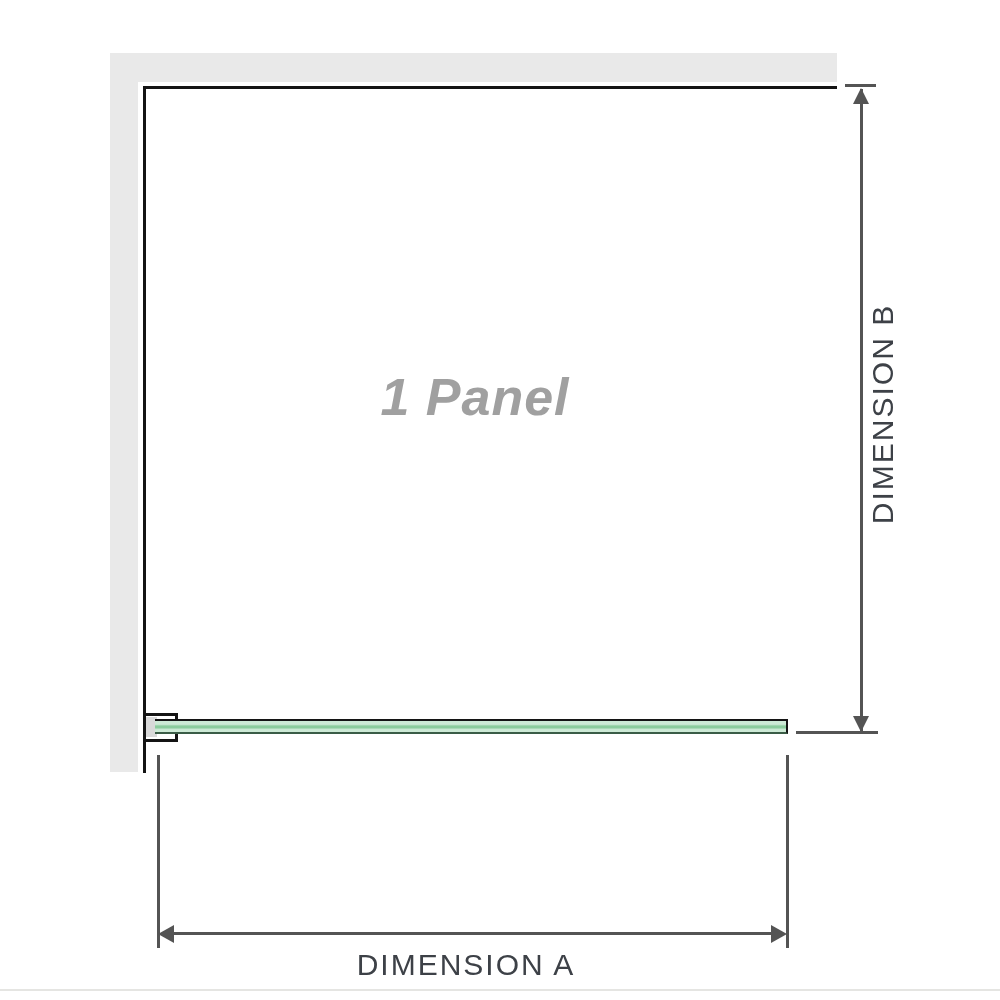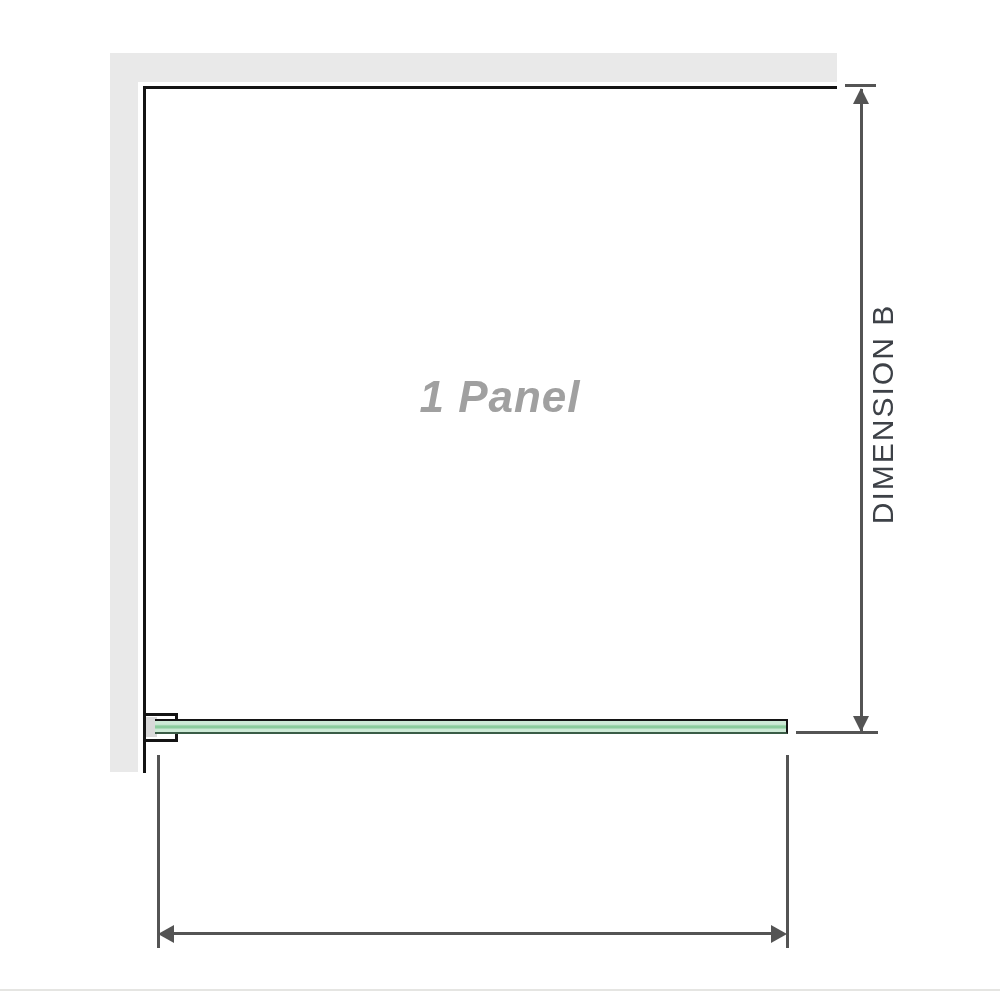--- a/index.html
+++ b/index.html
@@ -28,22 +28,22 @@
   
   .wall-top{left:110px;top:53px;width:727px;height:29px;background:var(--wall-fill);}
   .wall-left{left:110px;top:53px;width:28px;height:719px;background:var(--wall-fill);}
 
   
   .line-top{left:143px;top:86px;width:694px;height:2.5px;background:var(--outline);}
   .line-left{left:143px;top:86px;width:2.5px;height:687px;background:var(--outline);}
 
   
   .panel-label{
-    left:500px;top:397px;transform:translate(-50%,-50%);
-    font-size:44px;font-style:italic;font-weight:600;
+    left:475px;top:397px;transform:translate(-50%,-50%);
+    font-size:52px;font-style:italic;font-weight:600;
     color:var(--panel-text);letter-spacing:1px;white-space:nowrap;
   }
 
   
   .bracket{
     left:143px;top:713px;width:35px;height:29px;
     box-sizing:border-box;border:3px solid var(--outline);
     background:#fff;z-index:3;
   }
   .bracket-insert{left:0;top:1px;width:11px;height:20px;background:var(--bracket-insert);}
@@ -117,16 +117,17 @@
   <div class="abs dim dimb-line"></div>
   <div class="abs tri up dimb-arrow-top"></div>
   <div class="abs tri down dimb-arrow-bottom"></div>
   <div class="abs dimb-label">DIMENSION B</div>
 
   <div class="abs dim dima-ext-left"></div>
   <div class="abs dim dima-ext-right"></div>
   <div class="abs dim dima-line"></div>
   <div class="abs tri left dima-arrow-left"></div>
   <div class="abs tri right dima-arrow-right"></div>
+  <div class="abs dima-label">DIMENSION A</div>
 
   <div class="abs bottom-divider"></div>
 
 </div>
 
 </body></html>

